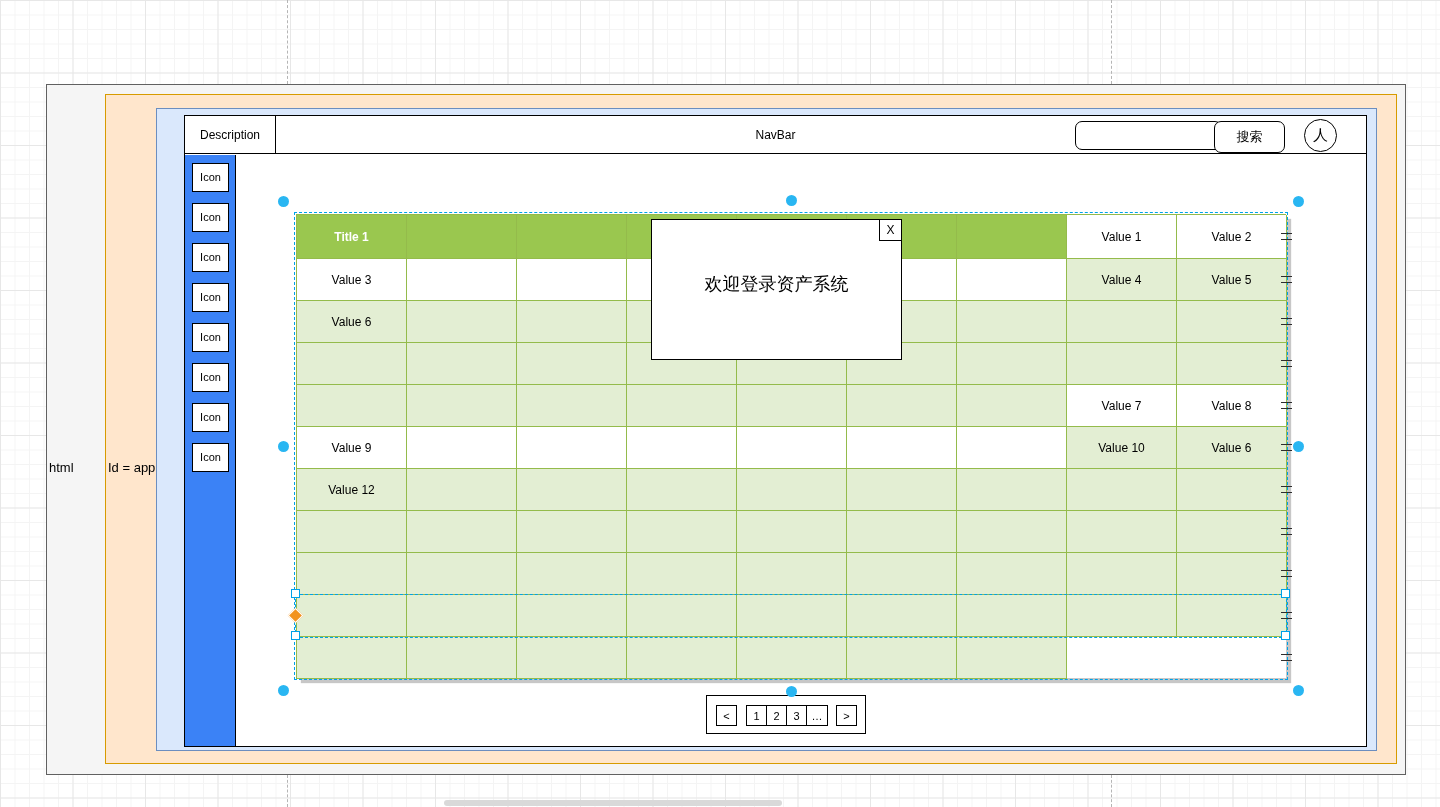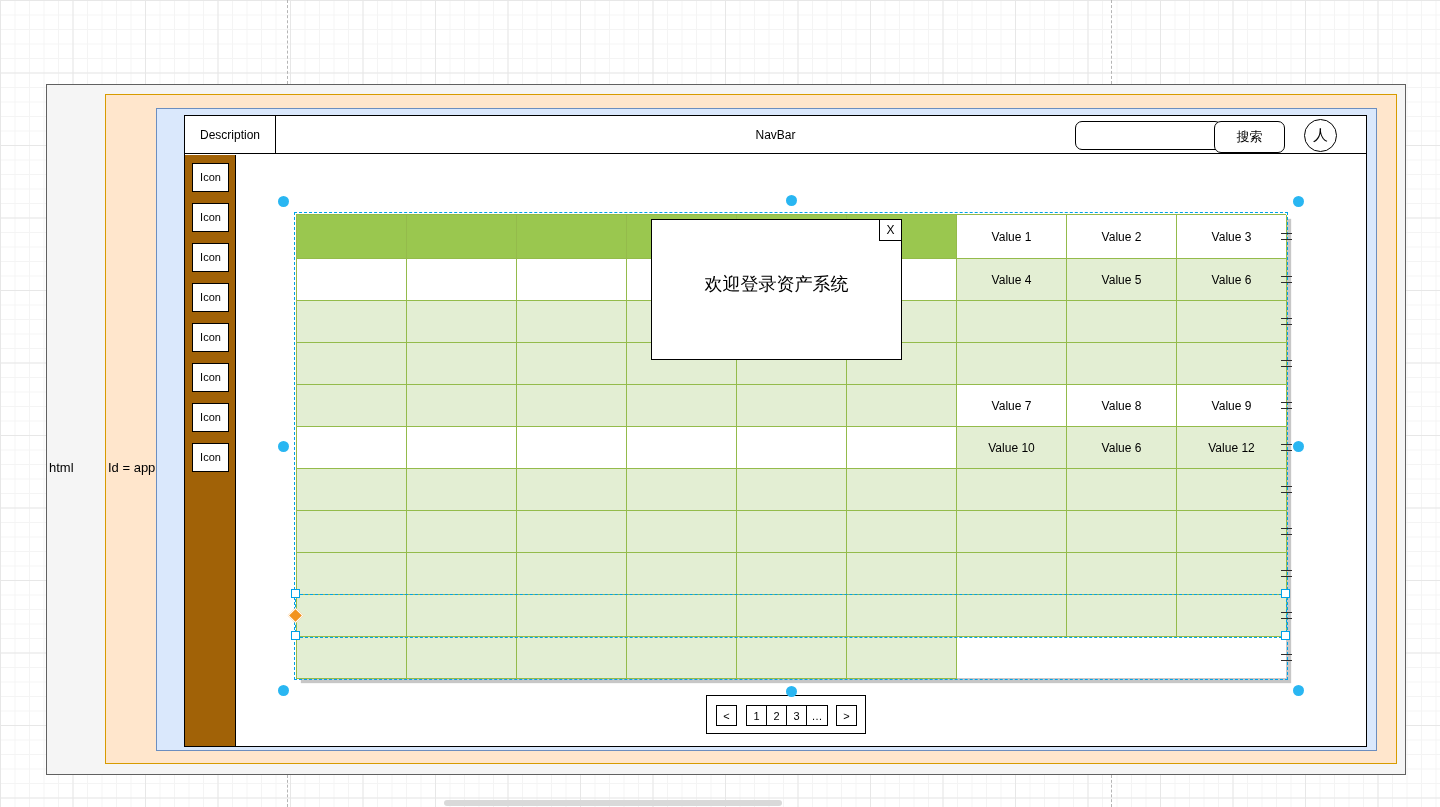--- a/index.html
+++ b/index.html
@@ -30,21 +30,21 @@
   .desc-box{position:absolute;left:0;top:0;width:90px;height:37px;border-right:1.5px solid #000;
             display:flex;align-items:center;justify-content:center;font-size:12px;}
   .nav-title{position:absolute;left:0;top:0;width:100%;height:37px;display:flex;align-items:center;justify-content:center;font-size:12px;pointer-events:none;}
   .search-input{position:absolute;left:890px;top:5px;width:129px;height:27px;border:1.5px solid #000;border-radius:7px;background:#fff;font-size:12px;padding:0 8px;box-sizing:content-box;outline:none;}
   .search-btn{position:absolute;left:1029px;top:5px;width:69px;height:30px;border:1.5px solid #000;border-radius:7px;background:#fff;
               display:flex;align-items:center;justify-content:center;font-size:13px;cursor:pointer;}
   .person{position:absolute;left:1119px;top:3px;width:31px;height:31px;border:1.5px solid #000;border-radius:50%;
           display:flex;align-items:center;justify-content:center;font-size:15px;background:#fff;}
 
   
-  .side{position:absolute;left:0;top:38.5px;width:49.5px;height:591.5px;border-right:1.5px solid #000;background:#a16207;}
+  .side{position:absolute;left:0;top:38.5px;width:49.5px;height:591.5px;border-right:1.5px solid #000;background:#3b82f6;}
   .icon-box{position:absolute;left:7px;width:35px;height:27px;border:1.5px solid #000;
             display:flex;align-items:center;justify-content:center;font-size:11px;background:#fff;}
 
   
   .tbl-wrap{position:absolute;left:111px;top:98px;width:990px;height:464px;box-shadow:5px 5px 1px rgba(0,0,0,0.22);}
   .tbl{display:grid;grid-template-columns:repeat(9,110px);grid-template-rows:44px repeat(10,42px);
        border-left:1px solid #94bb4b;border-top:1px solid #94bb4b;box-sizing:border-box;}
   .cell{border-right:1px solid #94bb4b;border-bottom:1px solid #94bb4b;display:flex;align-items:center;justify-content:center;
         font-size:12px;overflow:hidden;background:#fff;box-sizing:border-box;}
   .cell.hdr{background:#9ac74f;color:#fff;font-weight:bold;}
@@ -115,20 +115,21 @@
         <div class="icon-box" style="top: 88px;">Icon</div>
         <div class="icon-box" style="top: 128px;">Icon</div>
         <div class="icon-box" style="top: 168px;">Icon</div>
         <div class="icon-box" style="top: 208px;">Icon</div>
         <div class="icon-box" style="top: 248px;">Icon</div>
         <div class="icon-box" style="top: 288px;">Icon</div>
       </div>
 
     <div class="tbl-wrap">
       <div class="tbl">
+          <div class="cell hdr">Title 1</div>
           <div class="cell hdr"></div>
           <div class="cell hdr"></div>
           <div class="cell hdr"></div>
           <div class="cell hdr"></div>
           <div class="cell hdr"></div>
           <div class="cell hdr"></div>
           <div class="cell">Value 1</div>
           <div class="cell">Value 2</div>
           <div class="cell">Value 3</div>
           <div class="cell"></div>

